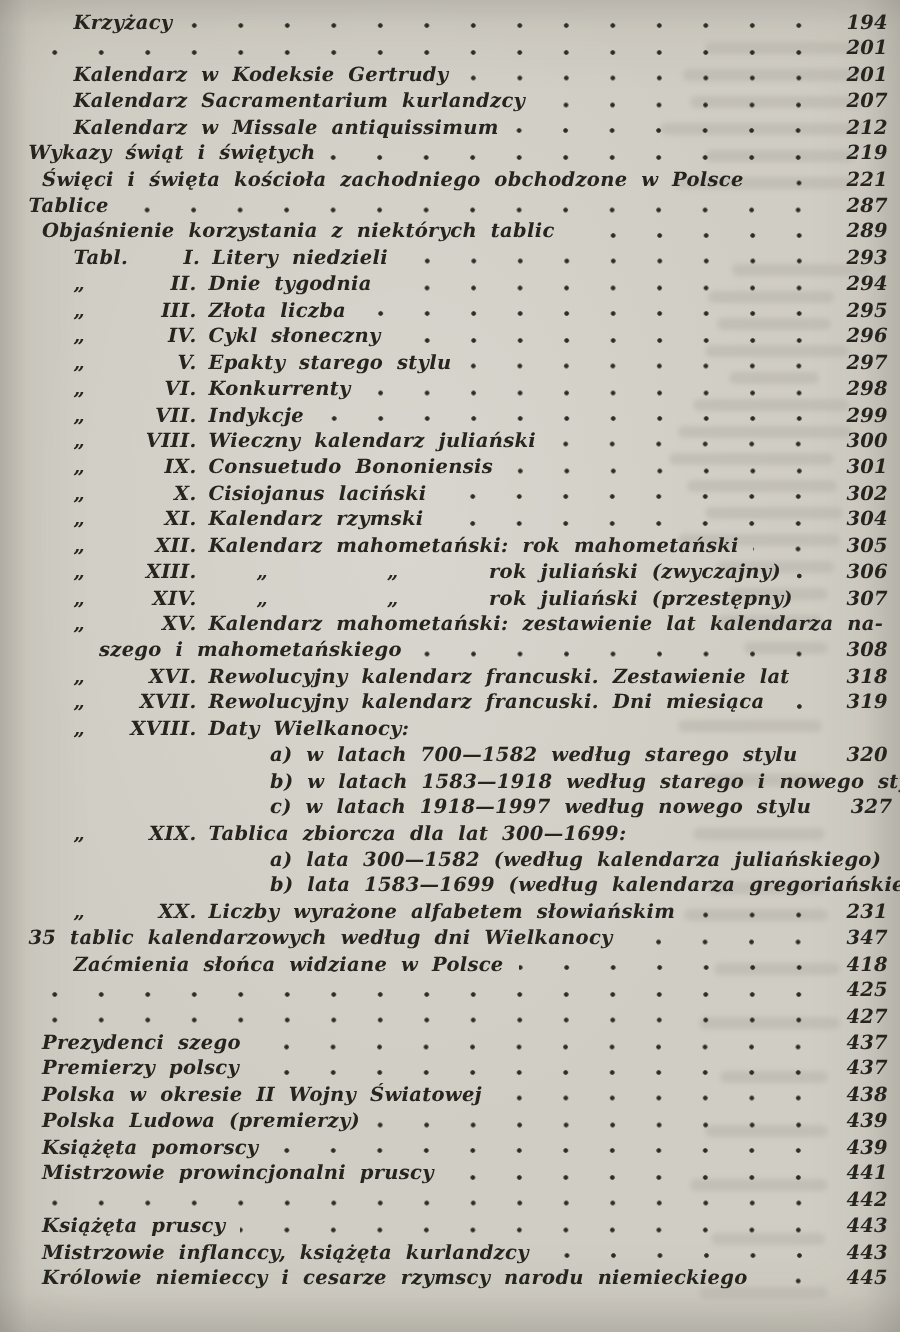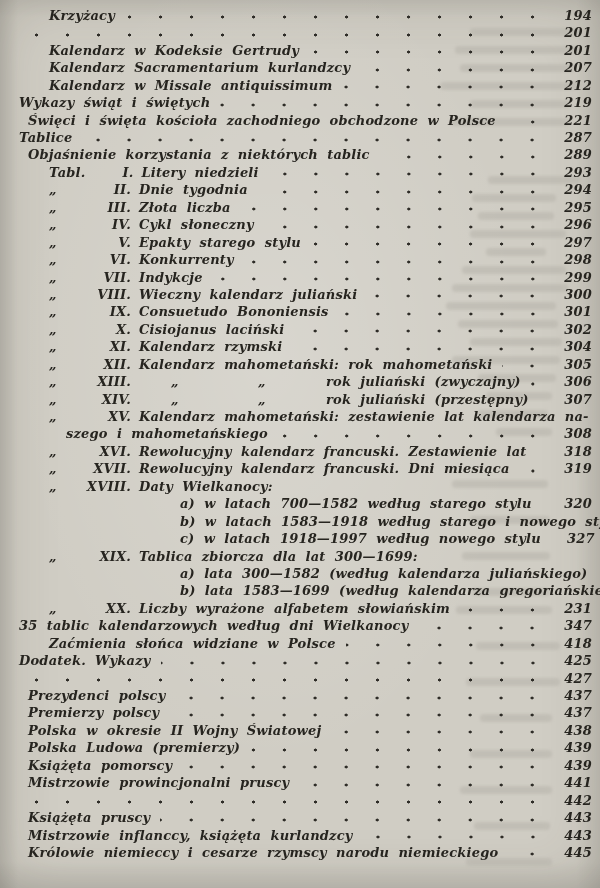--- a/index.html
+++ b/index.html
@@ -303,30 +303,29 @@
       <span class="title">35 tablic kalendarzowych według dni Wielkanocy</span>
       <span class="leader"></span>
       <span class="pagenum">347</span>
     </div>
     <div class="row l2">
       <span class="title">Zaćmienia słońca widziane w Polsce</span>
       <span class="leader"></span>
       <span class="pagenum">418</span>
     </div>
     <div class="row l0">
-      <span class="title">Dodatek. Wykazy</span>
       <span class="leader"></span>
       <span class="pagenum">425</span>
     </div>
     <div class="row l1">
       <span class="leader"></span>
       <span class="pagenum">427</span>
     </div>
     <div class="row l1">
-      <span class="title">Prezydenci polscy</span>
+      <span class="title">Prezydenci szego</span>
       <span class="leader"></span>
       <span class="pagenum">437</span>
     </div>
     <div class="row l1">
       <span class="title">Premierzy polscy</span>
       <span class="leader"></span>
       <span class="pagenum">437</span>
     </div>
     <div class="row l1">
       <span class="title">Polska w okresie II Wojny Światowej</span>

